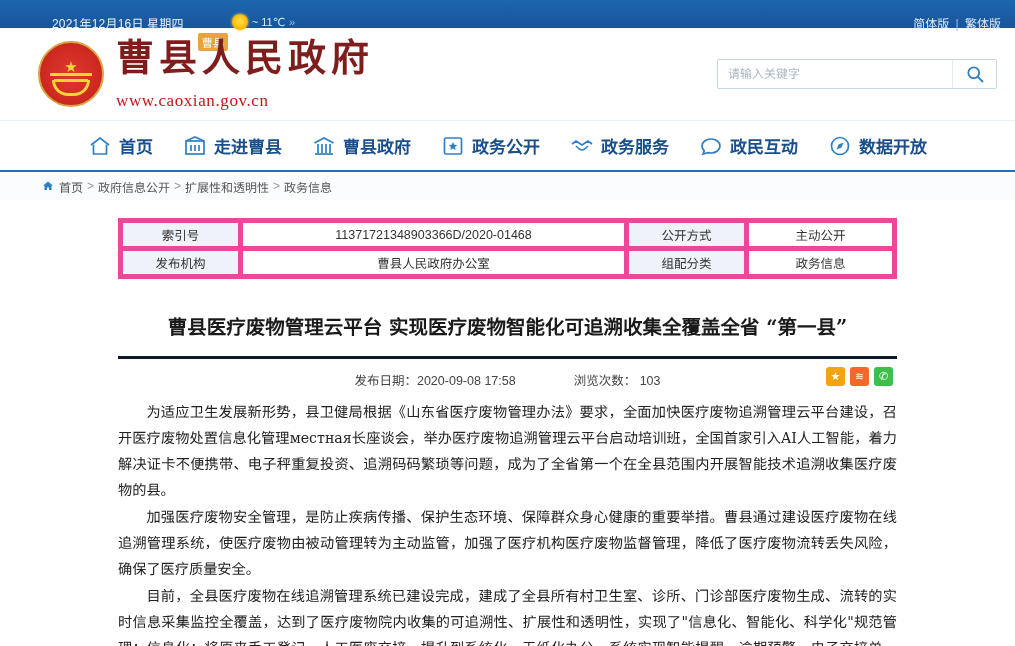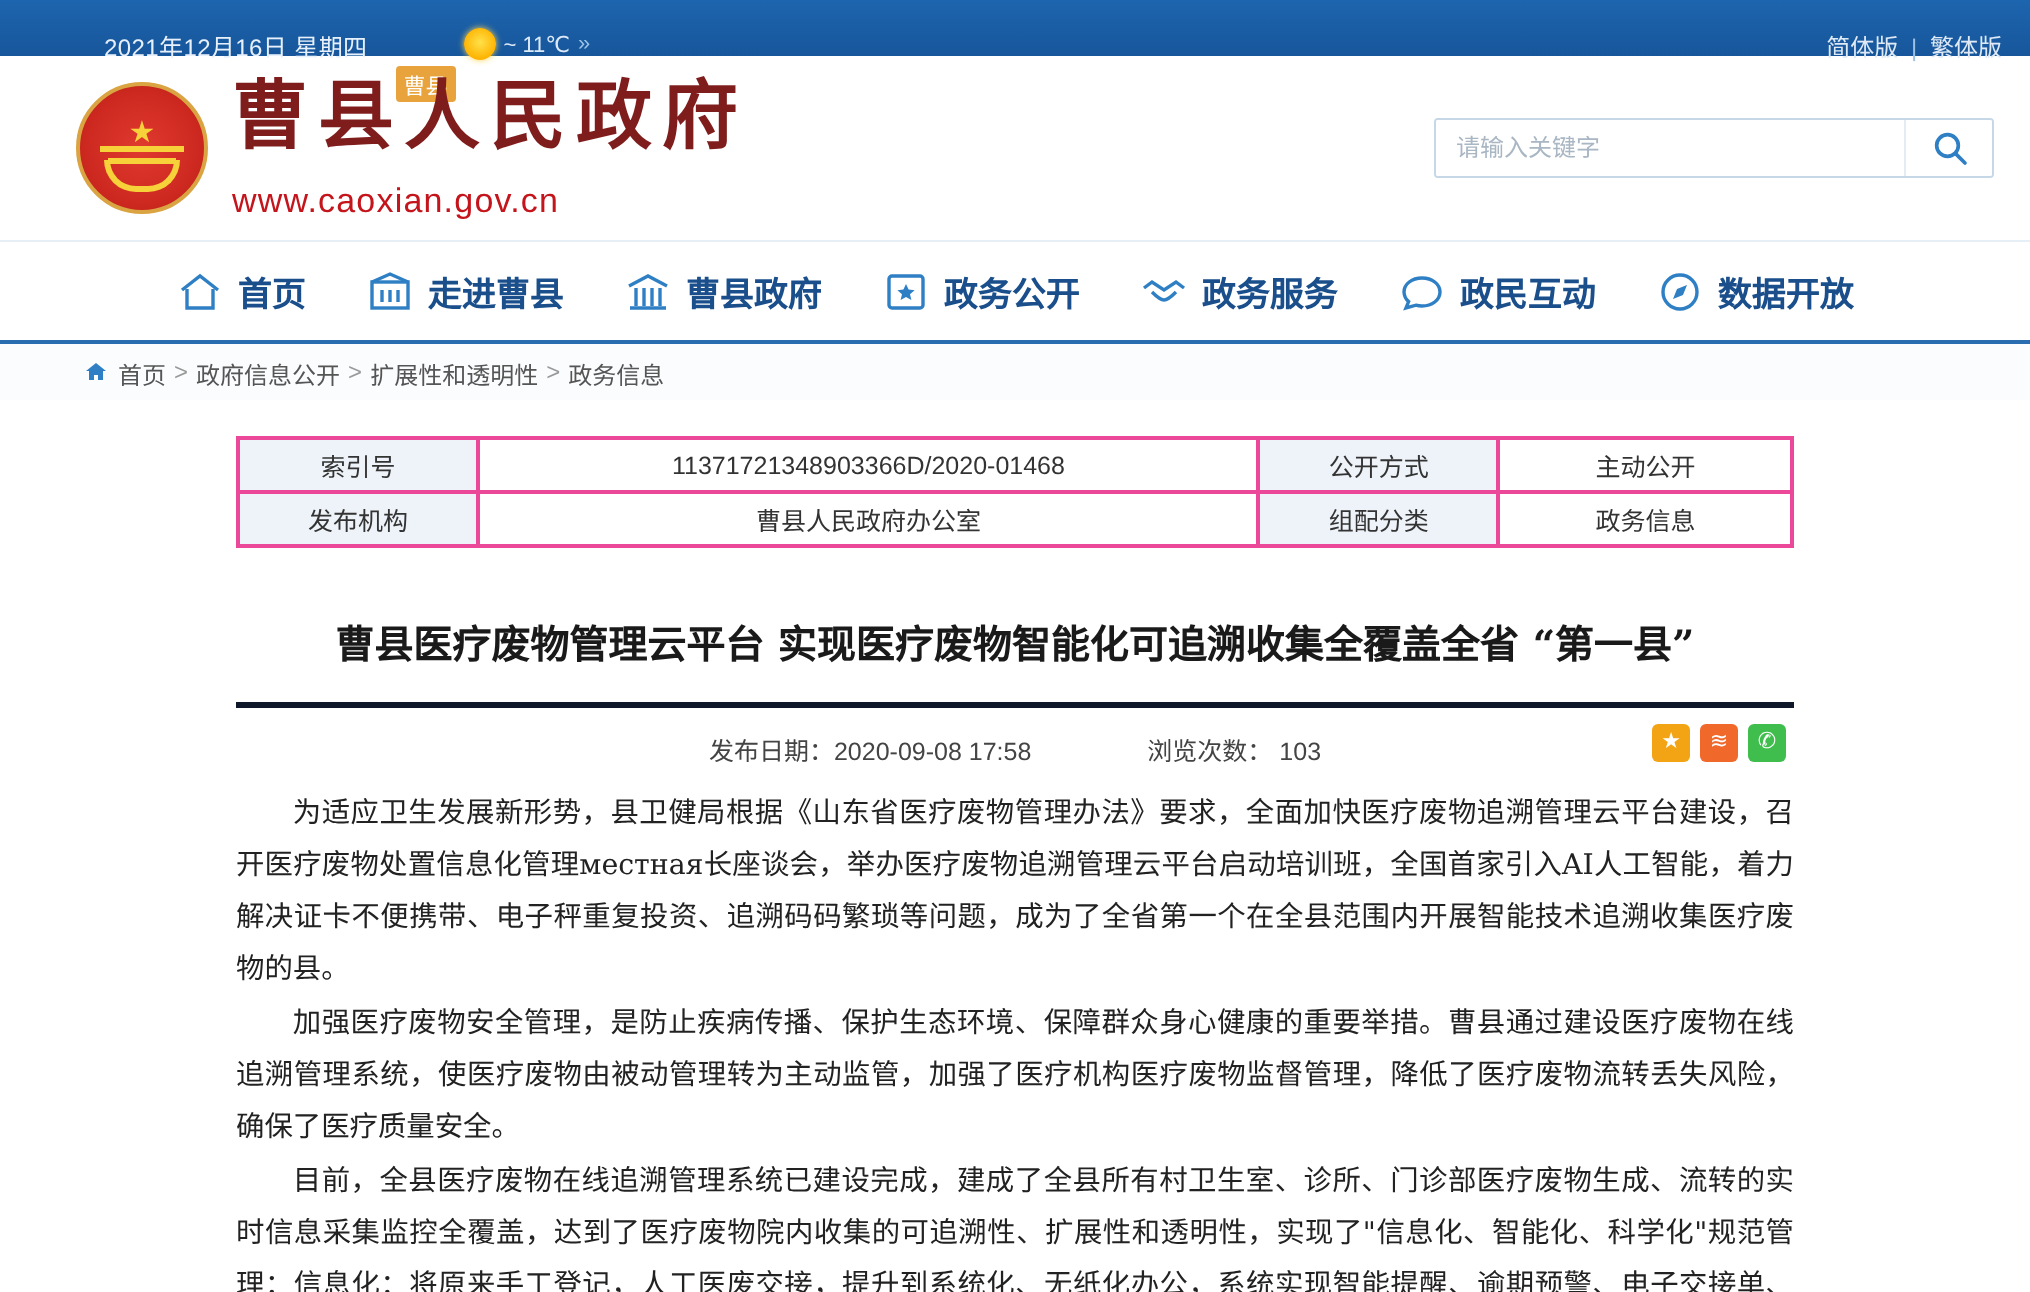--- a/index.html
+++ b/index.html
@@ -87,21 +87,21 @@
     width: 34px; height: 3px; background: #f6d13a;
   }
   .titleblock { display: flex; flex-direction: column; justify-content: center; }
   .gov-title {
     font-family: "DejaVu Serif", "Liberation Serif", serif;
     font-size: 38px; font-weight: 700; color: #7f1d1d;
     letter-spacing: 5px; line-height: 1.1;
   }
   .gov-url {
     font-size: 17px; color: #c4151c; letter-spacing: .6px; margin-top: 13px;
-    font-family: Liberation Sans, sans-serif;
+    font-family: Liberation Serif, serif;
   }
   .header .spacer { flex: 1; }
   .searchbox {
     width: 280px; height: 30px;
     border: 1px solid #c6d7e8;
     border-radius: 2px;
     display: flex; align-items: center;
     background: #fff;
     overflow: hidden;
   }
@@ -156,21 +156,21 @@
   .content { padding: 8px 118px 0 118px; }
 
   table.meta {
     width: 100%;
     border-collapse: collapse;
     font-size: 12.5px;
     color: #333;
     margin-top: 10px;
   }
   table.meta td {
-    border: 2px solid #ec4899;
+    border: 5px solid #ec4899;
     height: 27px;
     text-align: center;
     padding: 2px 18px;
   }
   table.meta td.lbl {
     background: #eef3f9;
     color: #333;
     width: 120px;
     font-weight: normal;
   }

